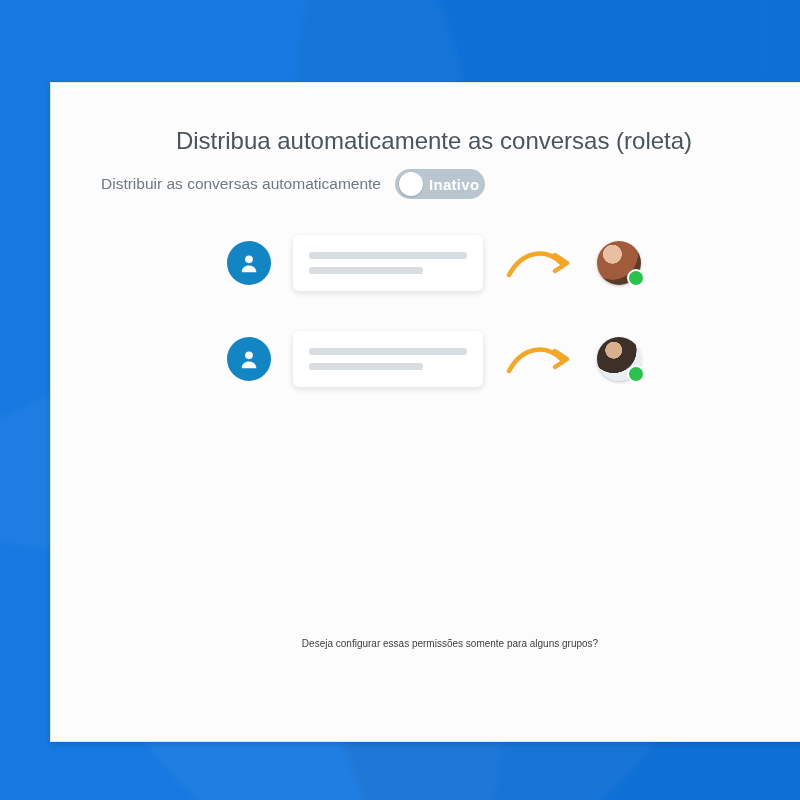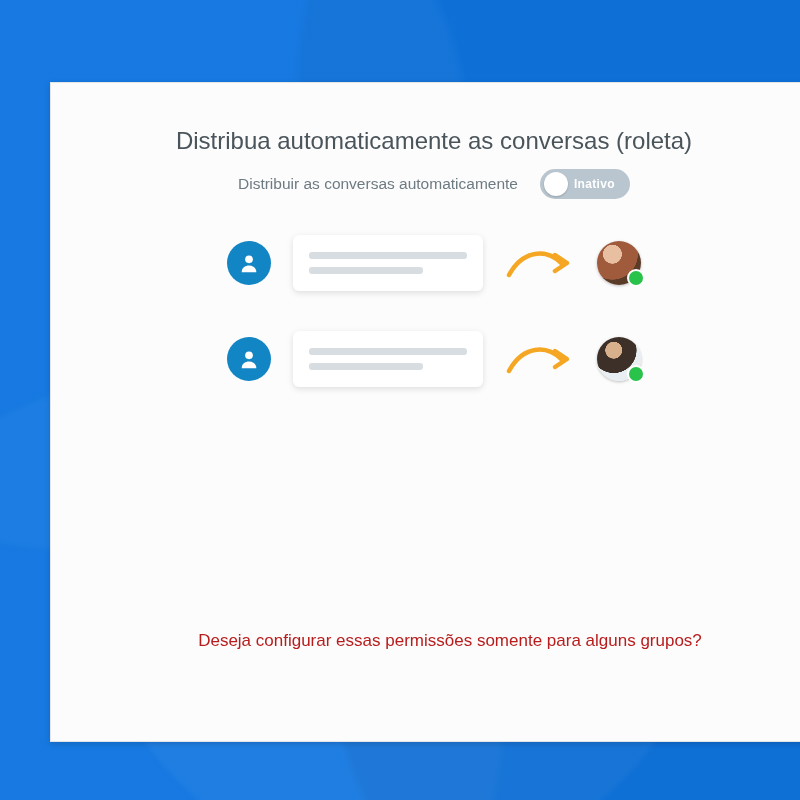--- a/index.html
+++ b/index.html
@@ -51,22 +51,22 @@
     font-size: 15px;
     line-height: 1.55;
     color: #6e7a82;
     margin: 0 auto 22px auto;
     max-width: 560px;
   }
 
   .toggle-row {
     display: flex;
     align-items: center;
-    justify-content: center;
-    gap: 22px;
+    justify-content: flex-start;
+    gap: 14px;
     margin-bottom: 36px;
     font-size: 15.5px;
     color: #6e7a82;
   }
 
   .toggle {
     width: 90px;
     height: 30px;
     background: #b9c6cf;
     border-radius: 15px;
@@ -79,21 +79,21 @@
   }
   .toggle-knob {
     width: 24px;
     height: 24px;
     background: #ffffff;
     border-radius: 50%;
     box-shadow: 0 1px 2px rgba(0,0,0,0.2);
   }
   .toggle-label {
     color: #ffffff;
-    font-size: 12px;
+    font-size: 15px;
     font-weight: 600;
     margin-left: 6px;
     letter-spacing: .3px;
   }
 
   .illustration {
     display: flex;
     flex-direction: column;
     gap: 40px;
     align-items: center;
@@ -164,22 +164,22 @@
     border: 2px solid #ffffff;
   }
 
   .link-row {
     position: absolute;
     left: 0; right: 0;
     bottom: 90px;
     text-align: center;
   }
   .config-link {
-    color: #b91c1c;
-    font-size: 17px;
+    color: #404040;
+    font-size: 10px;
     text-decoration: none;
     cursor: pointer;
     margin-left: 32px;
   }
 </style>
 </head>
 <body>
 
 <div class="bg-waves"></div>
 

